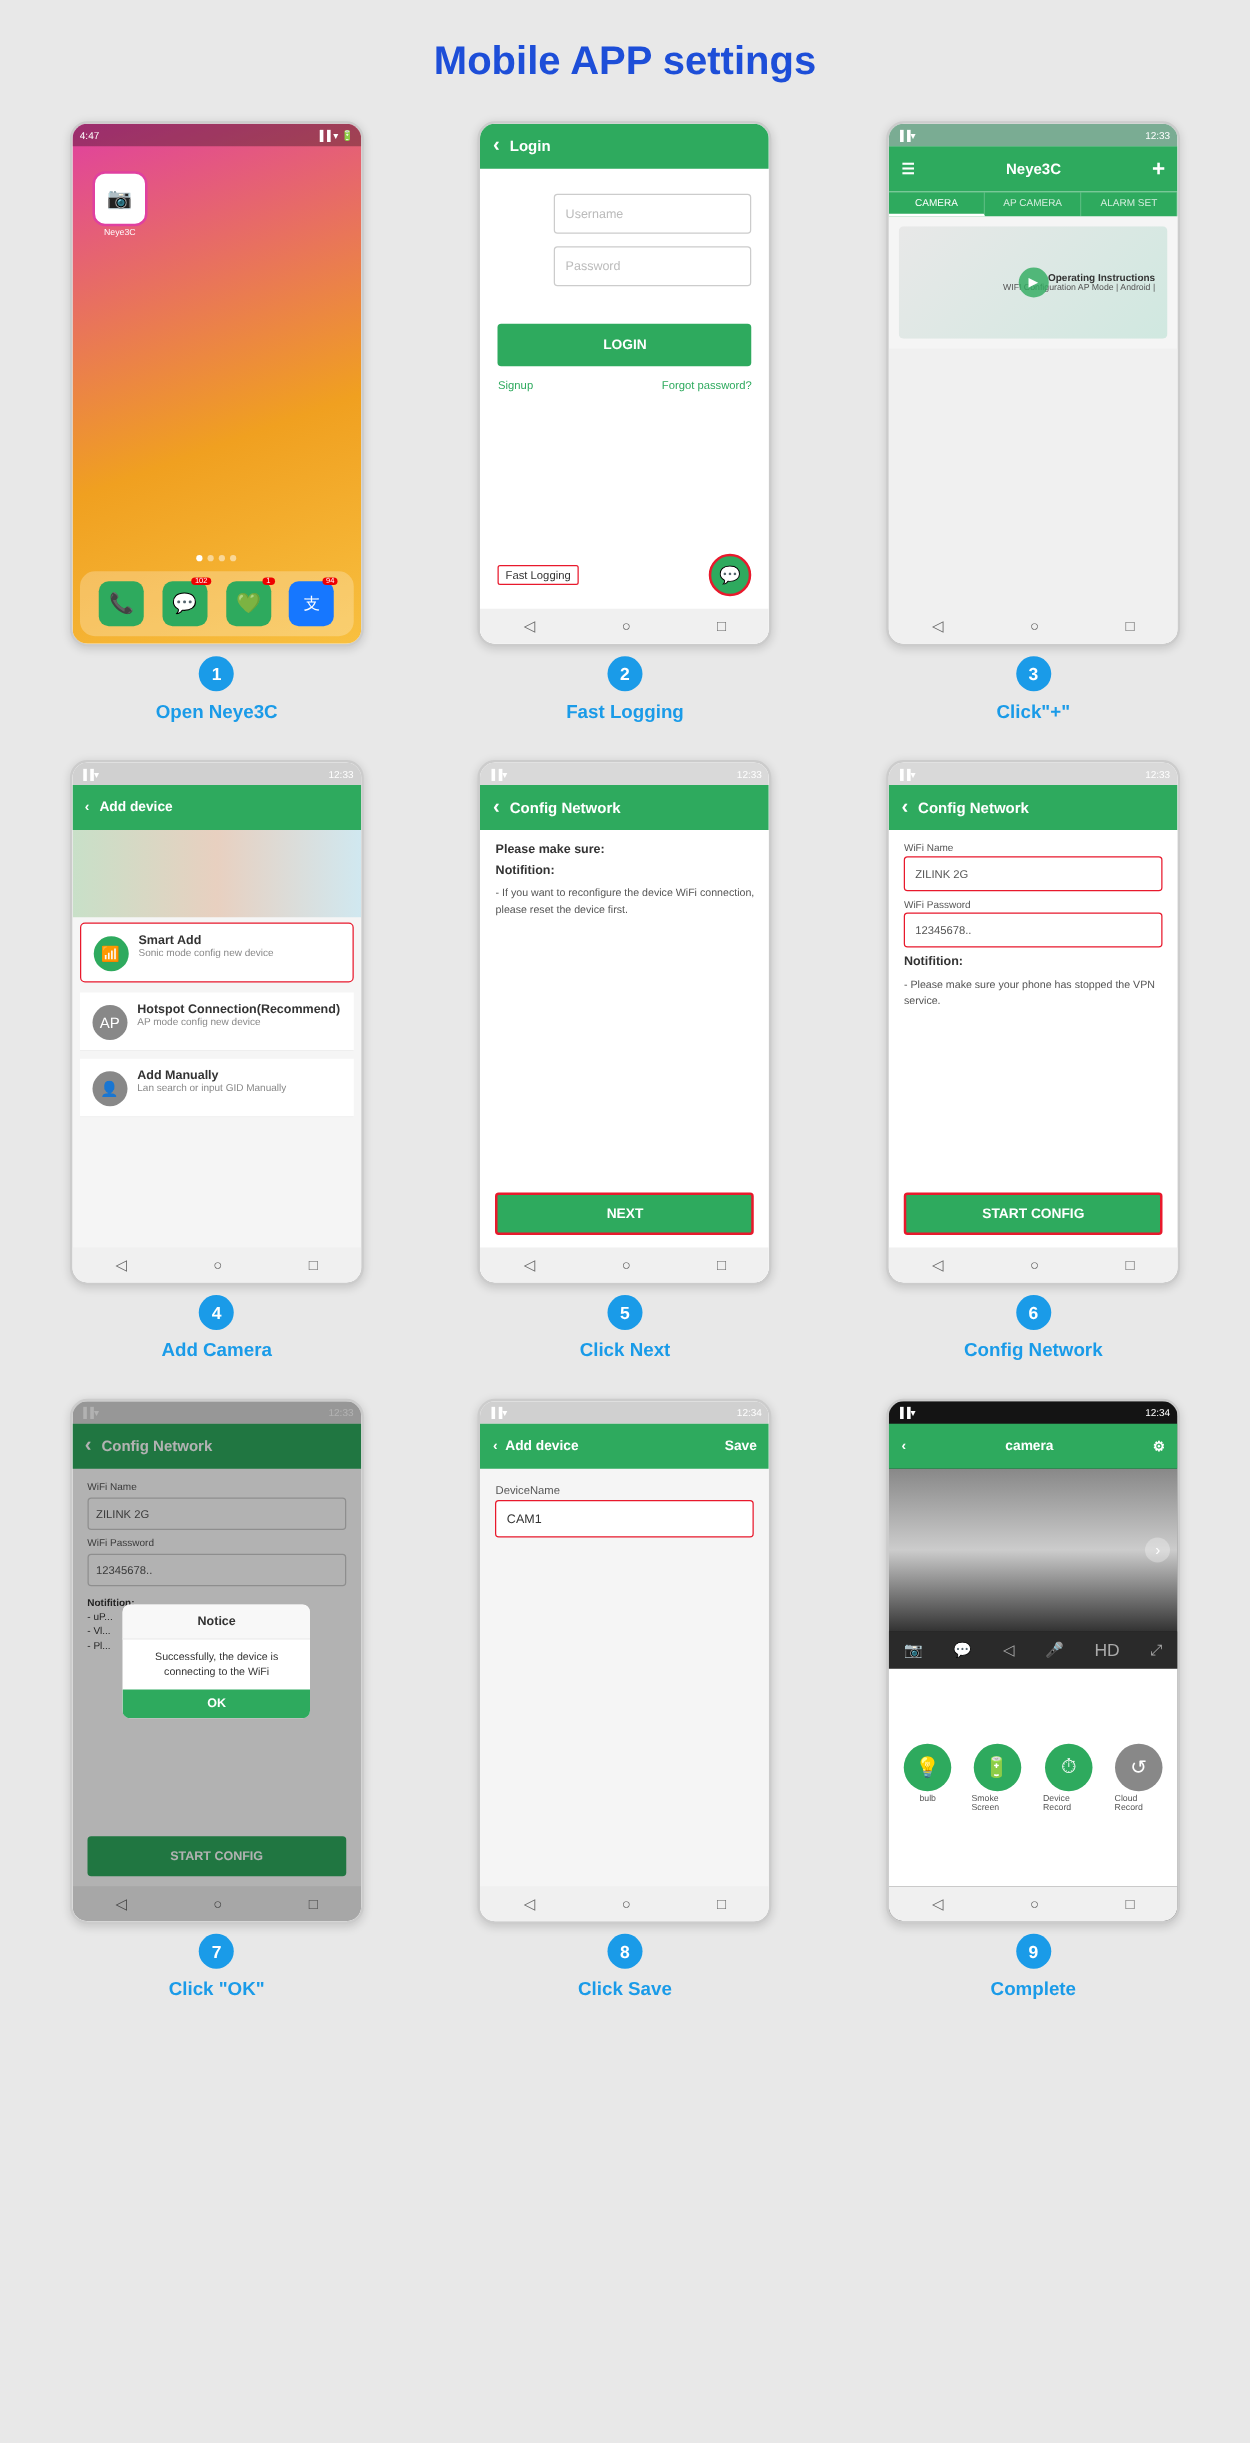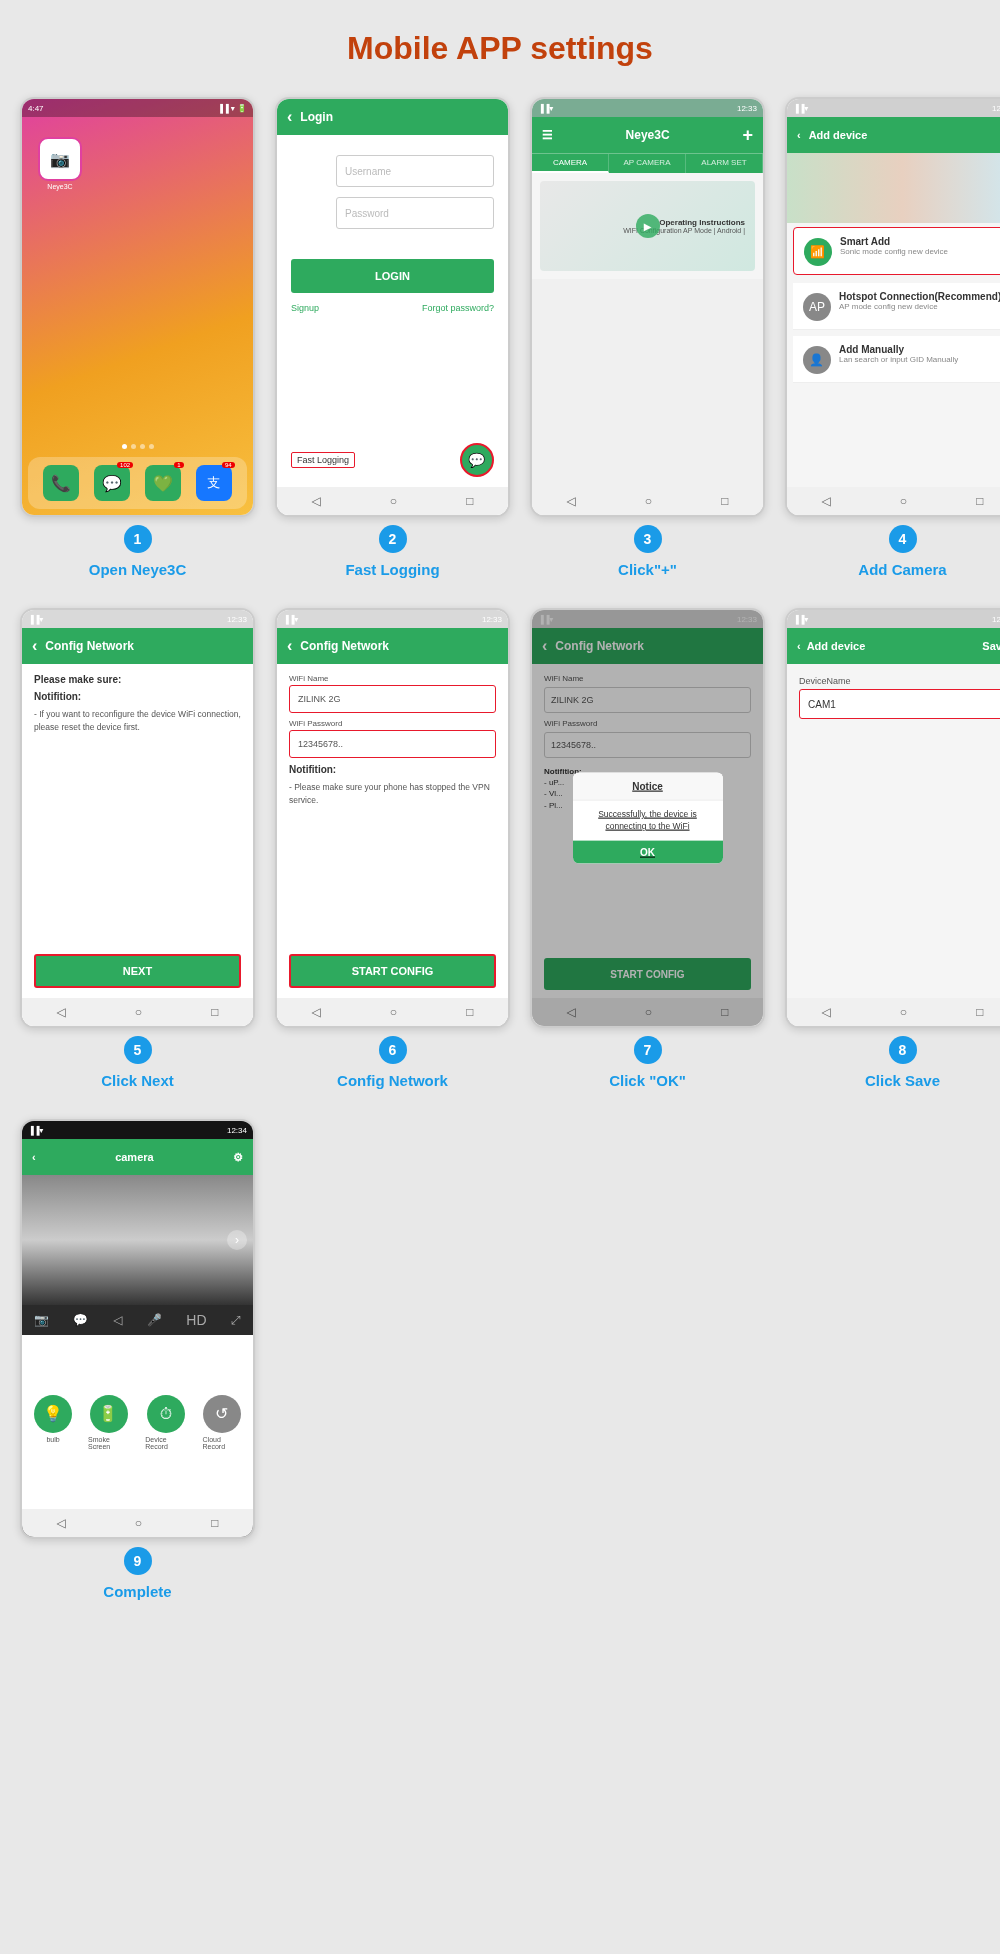--- a/index.html
+++ b/index.html
@@ -7,29 +7,29 @@
       background: #e8e8e8;
       font-family: Arial, sans-serif;
       width: 1000px;
       min-height: 1954px;
       display: flex;
       flex-direction: column;
       align-items: center;
       padding: 30px 20px;
     }
     .page-title {
-      color: #c2410c;
+      color: #1d4ed8;
       font-size: 32px;
       font-weight: bold;
       margin-bottom: 30px;
       text-align: center;
     }
     .grid {
       display: grid;
-      grid-template-columns: repeat(4, 1fr);
+      grid-template-columns: repeat(3, 1fr);
       gap: 30px 20px;
       width: 100%;
       max-width: 960px;
     }
     .step-cell {
       display: flex;
       flex-direction: column;
       align-items: center;
       gap: 8px;
     }
@@ -118,21 +118,21 @@
     .s5-body { flex: 1; padding: 10px 12px; font-size: 9px; color: #333; }
     .s5-title { font-size: 10px; color: #333; font-weight: bold; margin-bottom: 6px; }
     .s5-text { font-size: 8.5px; line-height: 1.5; color: #555; margin-bottom: 8px; }
     .s5-btn { background: #2eaa5e; color: #fff; height: 34px; display: flex; align-items: center; justify-content: center; border-radius: 3px; font-size: 11px; font-weight: bold; margin: 10px 12px; }
     .s5-input { border: 1.5px solid #e8192c; border-radius: 3px; height: 28px; padding: 0 8px; font-size: 9px; color: #555; display: flex; align-items: center; margin-bottom: 6px; }
     .s5-input-label { font-size: 8px; color: #555; margin-bottom: 2px; }
 
     
     .screen7 { width: 100%; height: 100%; background: #fff; display: flex; flex-direction: column; position: relative; }
     .s7-dimmed { position: absolute; top: 0; left: 0; right: 0; bottom: 0; background: rgba(0,0,0,0.3); z-index: 5; }
-    .s7-modal { position: absolute; top: 50%; left: 50%; transform: translate(-50%,-50%); background: #fff; border-radius: 6px; width: 150px; z-index: 10; overflow: hidden; text-decoration: underline; }
+    .s7-modal { position: absolute; top: 50%; left: 50%; transform: translate(-50%,-50%); background: #fff; border-radius: 6px; width: 150px; z-index: 10; overflow: hidden; }
     .s7-modal-title { background: #f8f8f8; text-align: center; font-size: 10px; font-weight: bold; padding: 8px; border-bottom: 1px solid #eee; color: #333; }
     .s7-modal-body { font-size: 8.5px; color: #333; text-align: center; padding: 8px 10px; line-height: 1.4; }
     .s7-modal-btn { background: #2eaa5e; color: #fff; text-align: center; font-size: 10px; padding: 6px; font-weight: bold; }
 
     
     .screen8 { width: 100%; height: 100%; background: #f5f5f5; display: flex; flex-direction: column; }
     .s8-header { background: #2eaa5e; height: 36px; display: flex; align-items: center; padding: 0 10px; color: #fff; font-size: 11px; font-weight: bold; justify-content: space-between; }
     .s8-body { flex: 1; padding: 12px; }
     .s8-label { font-size: 9px; color: #555; margin-bottom: 3px; }
     .s8-input { border: 1.5px solid #e8192c; border-radius: 3px; height: 30px; display: flex; align-items: center; padding: 0 8px; font-size: 10px; color: #333; background: #fff; }

